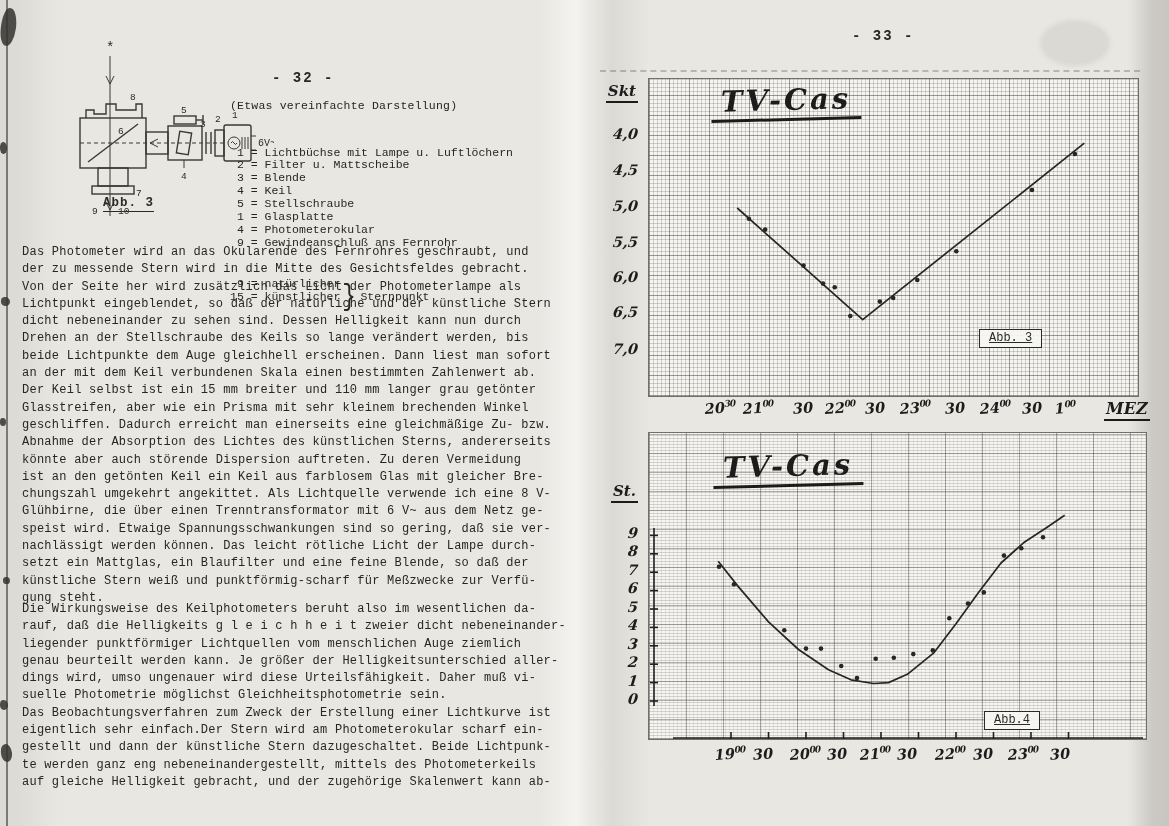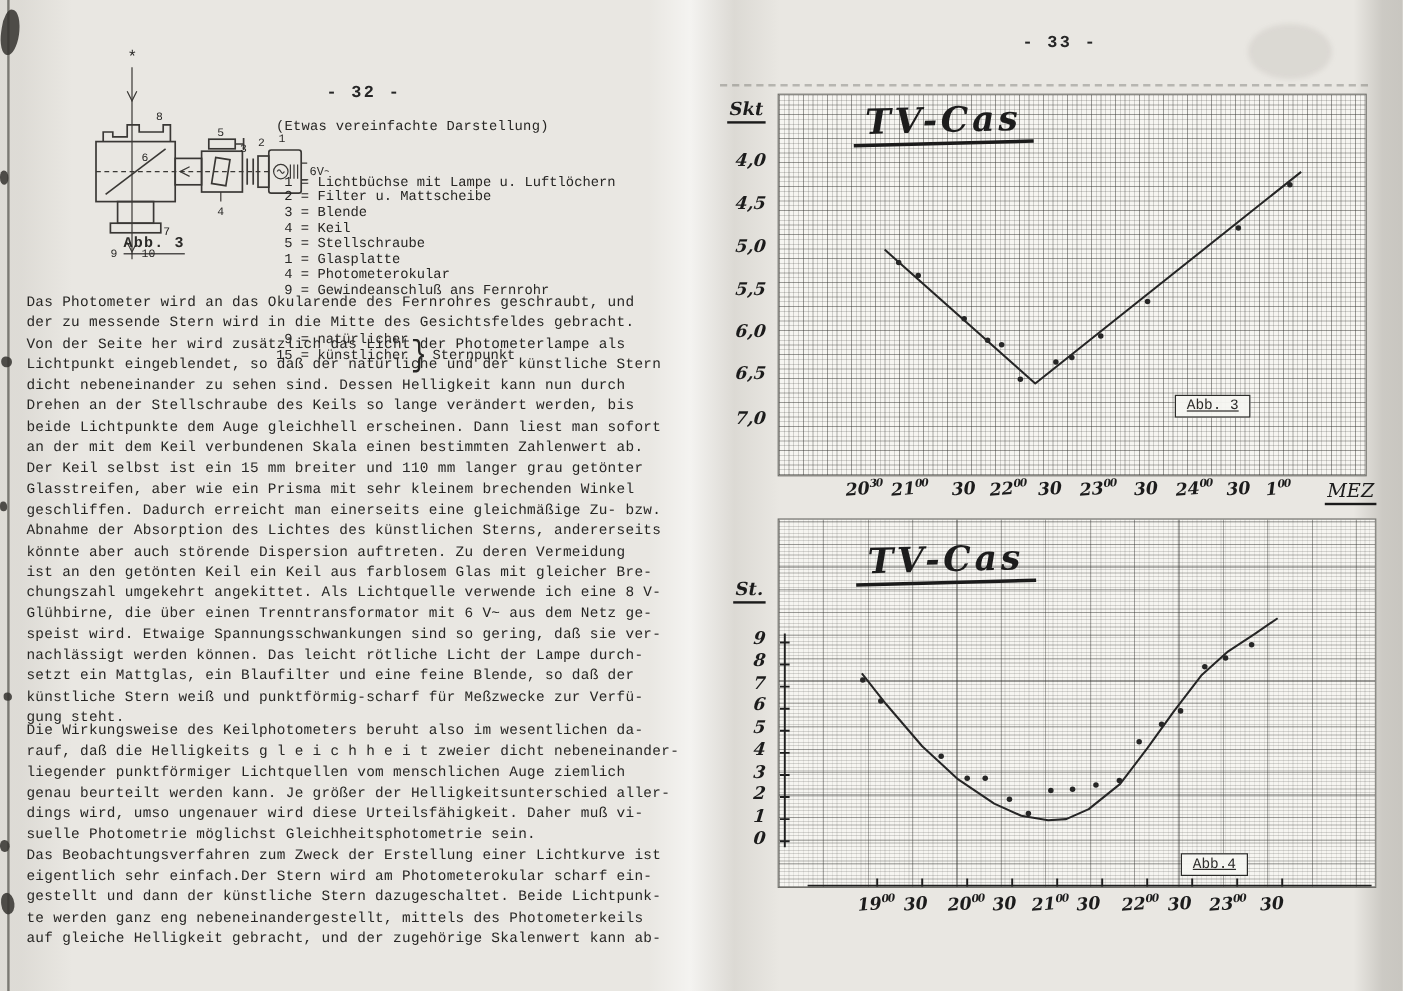--- a/index.html
+++ b/index.html
@@ -55,21 +55,21 @@
       repeating-linear-gradient(0deg, rgba(70,70,66,.20) 0 1px, transparent 1px 3px),
       repeating-linear-gradient(90deg, rgba(70,70,66,.10) 0 1px, transparent 1px 4px);
   }
   .curve-svg{position:absolute;inset:0;width:100%;height:100%;}
   .curve-svg .fit{fill:none;stroke:#262626;stroke-width:1.7;stroke-linejoin:round;}
   .curve-svg .dot{fill:#262626;stroke:none;}
   .curve-svg .axis{stroke:#1f1f1f;stroke-width:1.6;}
 
   .chart-title{position:absolute;font-size:29px;font-weight:700;letter-spacing:3px;
     border-bottom:3px solid #1b1b1b;padding:0 10px 1px;transform:rotate(-1.5deg);}
-  .axis-unit{position:absolute;font-size:16px;font-weight:400;border-bottom:2px solid #1b1b1b;padding:0 2px 1px;}
+  .axis-unit{position:absolute;font-size:16px;font-weight:700;border-bottom:2px solid #1b1b1b;padding:0 2px 1px;}
   .fig-box{position:absolute;border:1.5px solid #2a2a28;background:rgba(246,245,241,.95);
     font-family:"Liberation Mono",monospace;font-size:12px;font-weight:400;
     padding:1px 9px 2px;text-decoration:underline;font-style:normal;}
 
   .ytick-col{position:absolute;}
   .ytick-col .ylab{position:absolute;font-size:15px;font-weight:700;border-bottom:2px solid #1b1b1b;padding:0 2px 1px;}
   .ytick-col .tick{position:absolute;right:4px;font-size:14.5px;font-weight:600;transform:skewX(-6deg);}
   .xtick-row{position:absolute;height:22px;}
   .xtick-row .tick{position:absolute;top:0;transform:translateX(-50%) rotate(-4deg);
     font-size:14.5px;font-weight:600;white-space:nowrap;}

